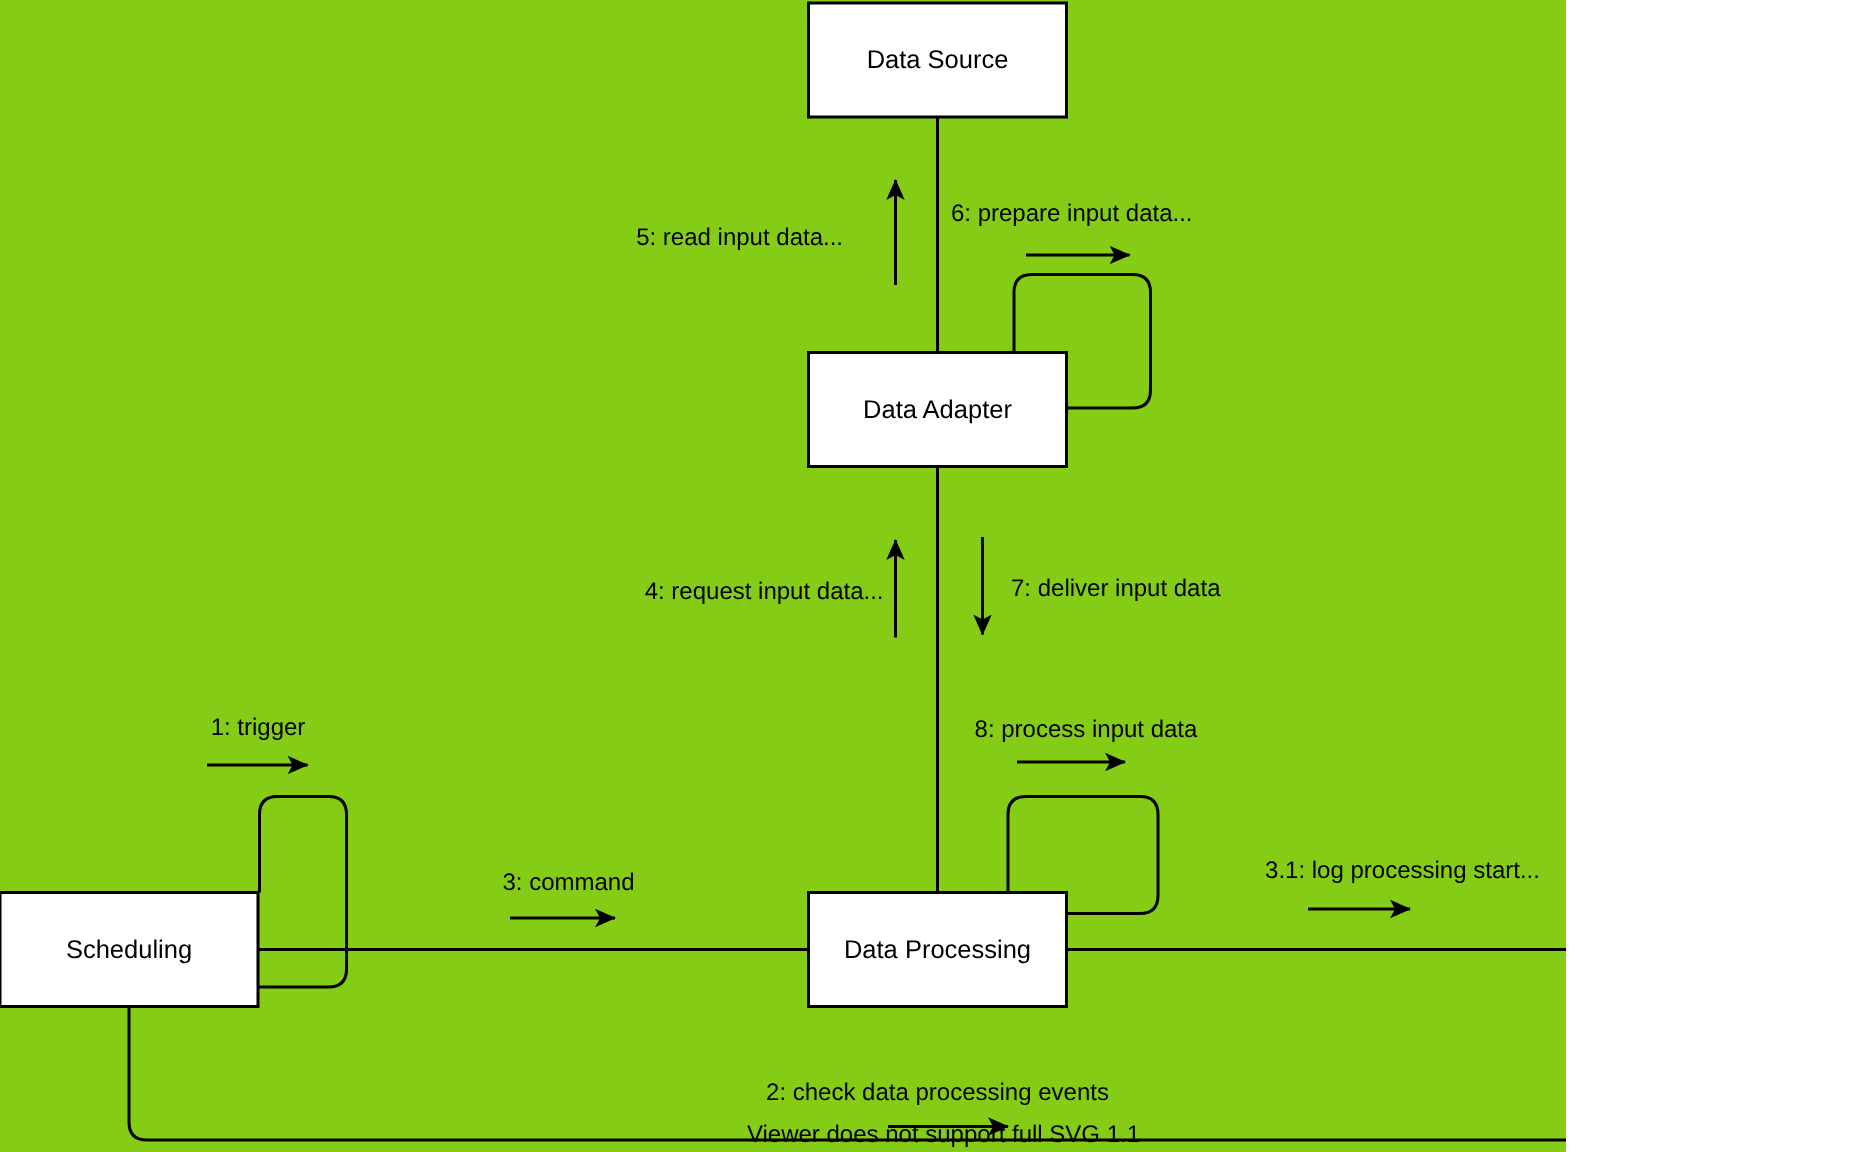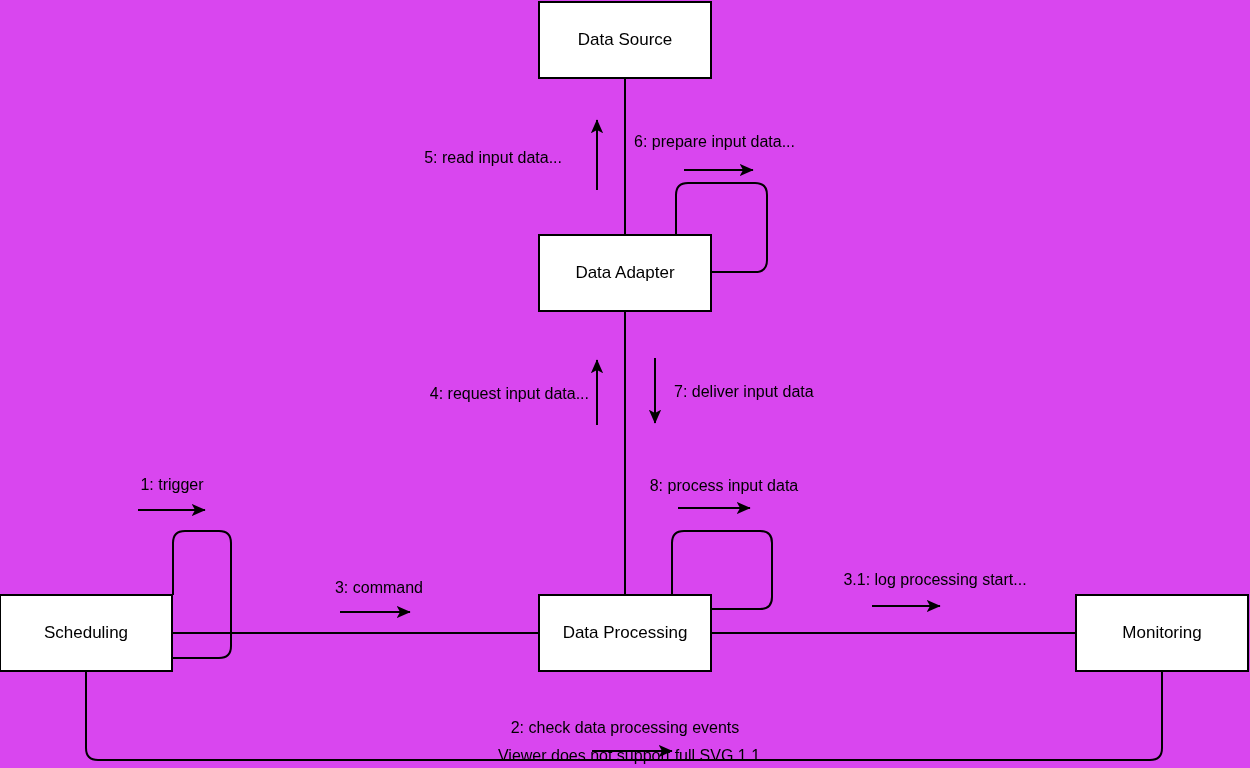--- a/index.html
+++ b/index.html
@@ -6,23 +6,23 @@
   html, body {
     margin: 0;
     padding: 0;
     background: #ffffff;
   }
   body {
     font-family: "Liberation Sans", sans-serif;
   }
   #diagram-root {
     position: relative;
-    width: 1250px;
+    width: 1044px;
     height: 768px;
-    background: #d946ef;
+    background: #84cc16;
     overflow: hidden;
   }
   #diagram-svg {
     position: absolute;
     top: 0;
     left: 0;
     width: 1250px;
     height: 768px;
     display: block;
   }

